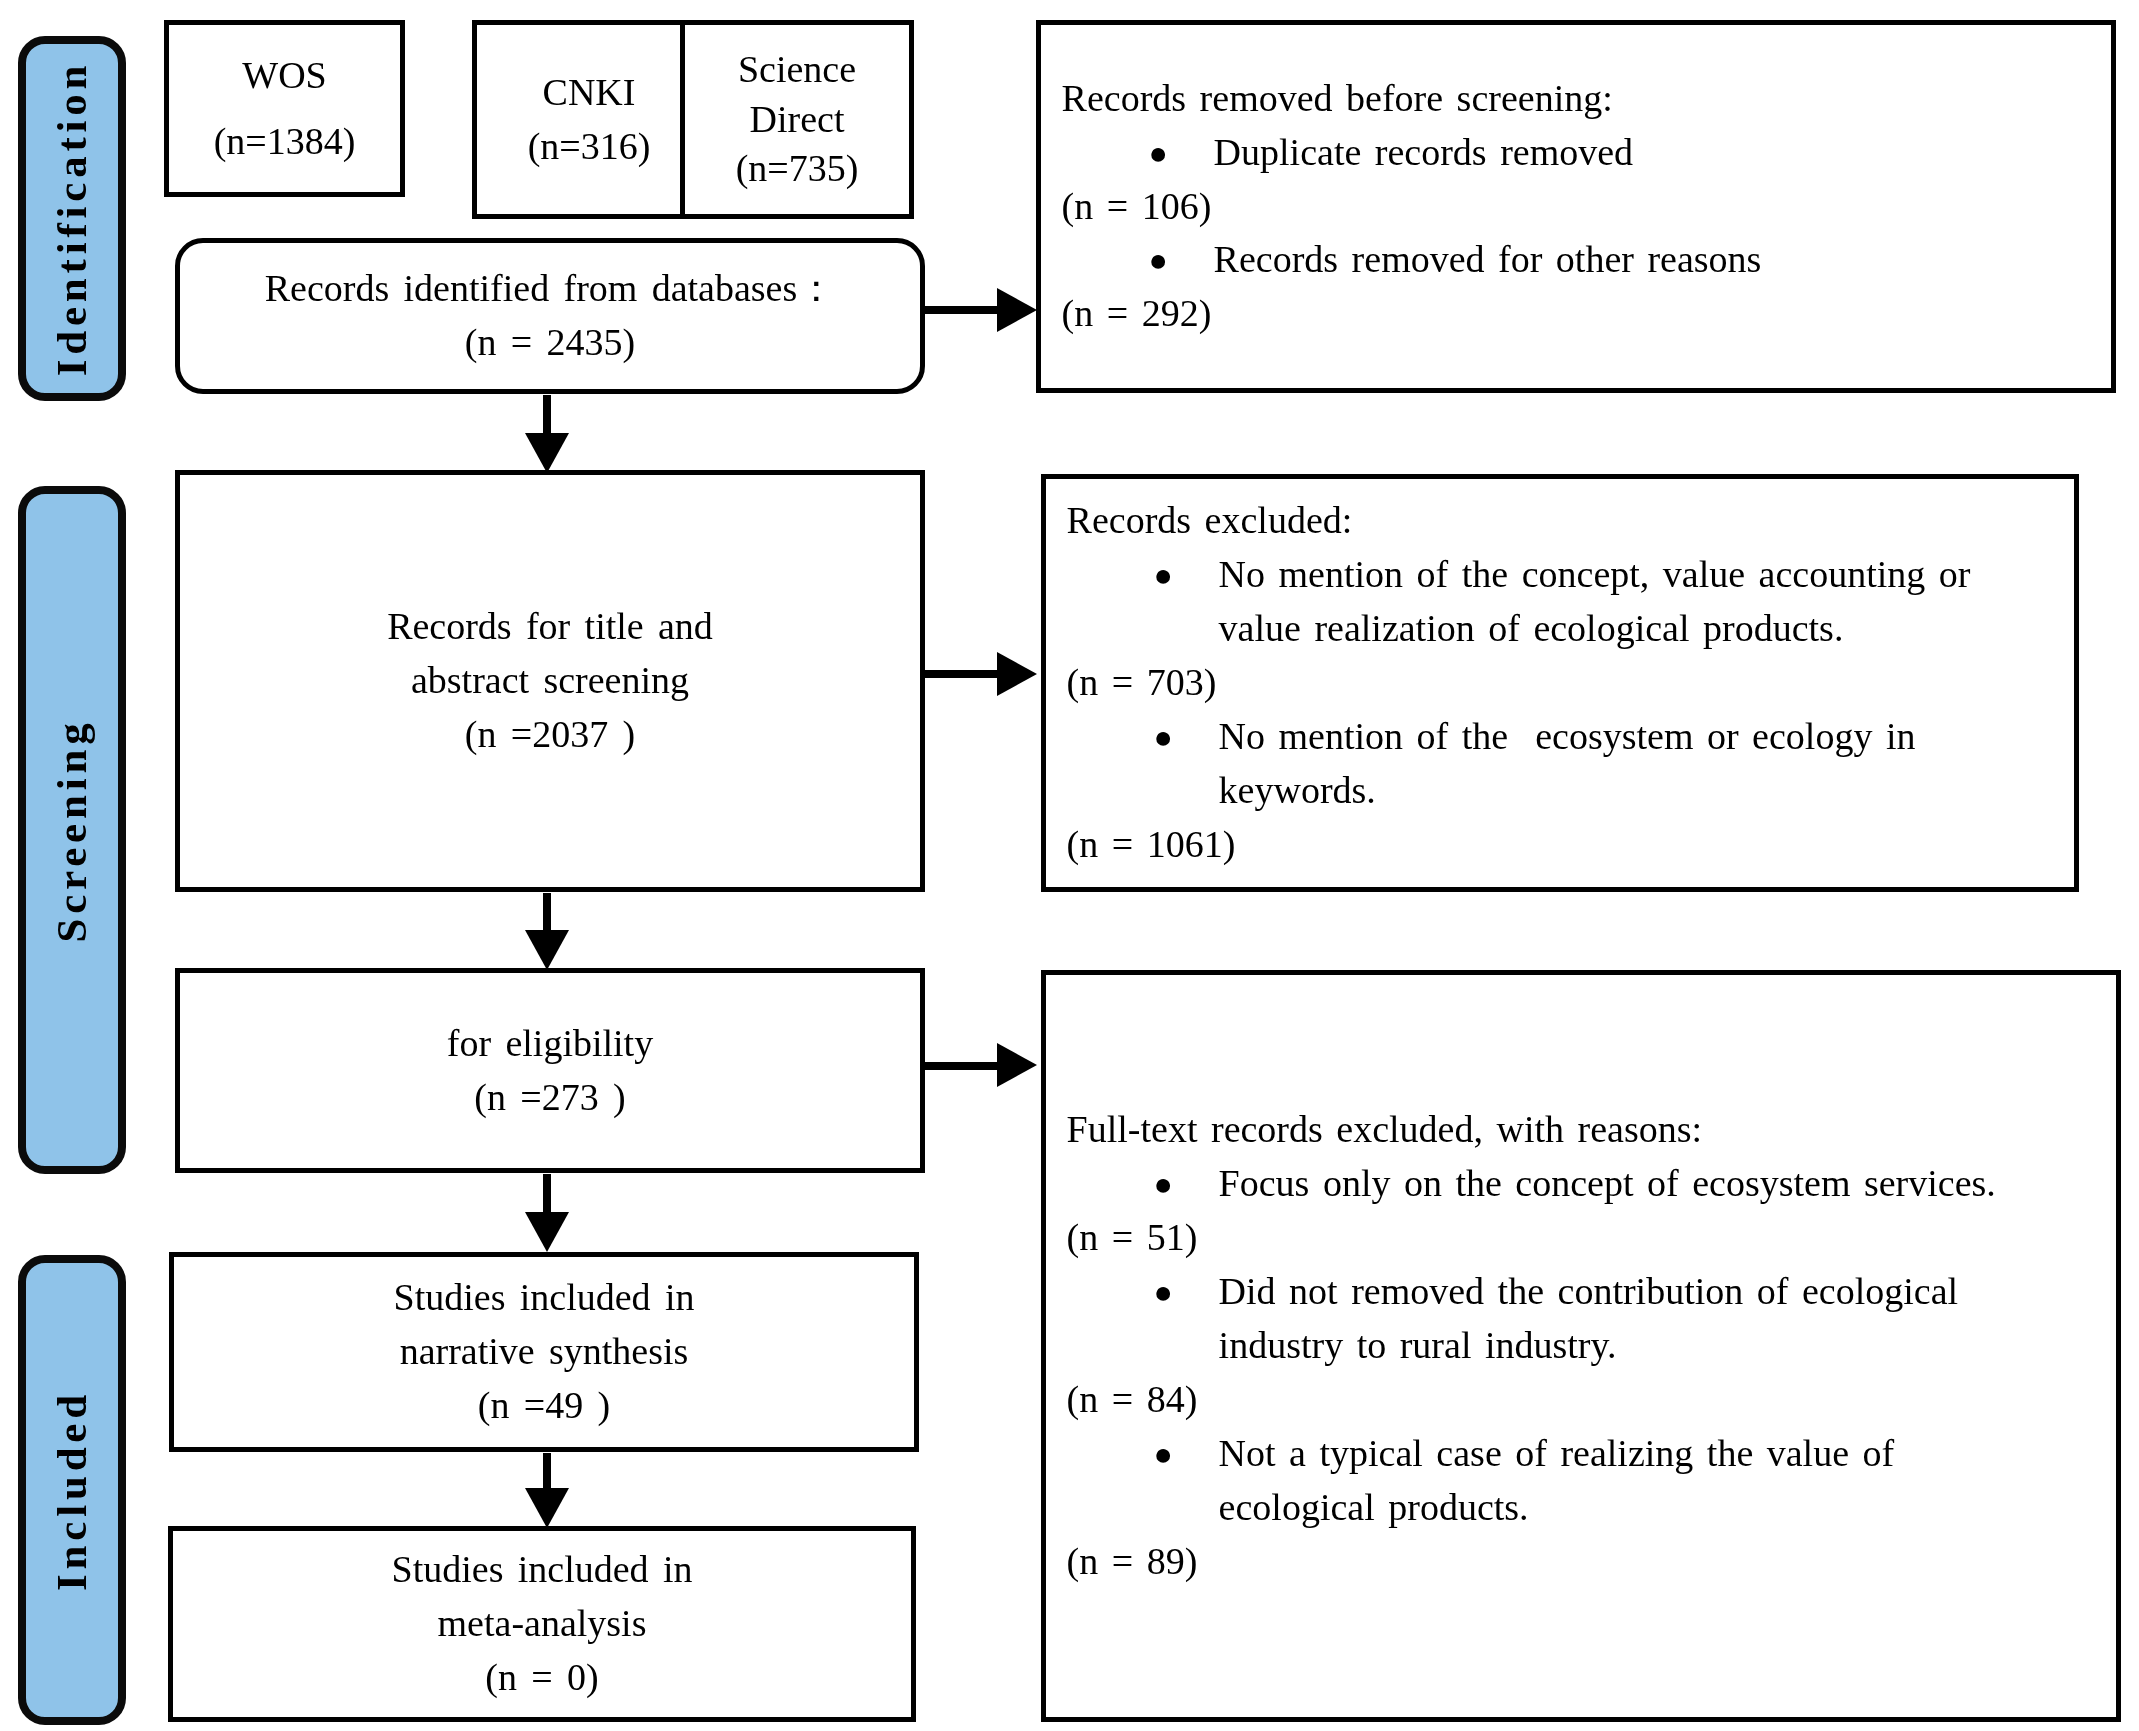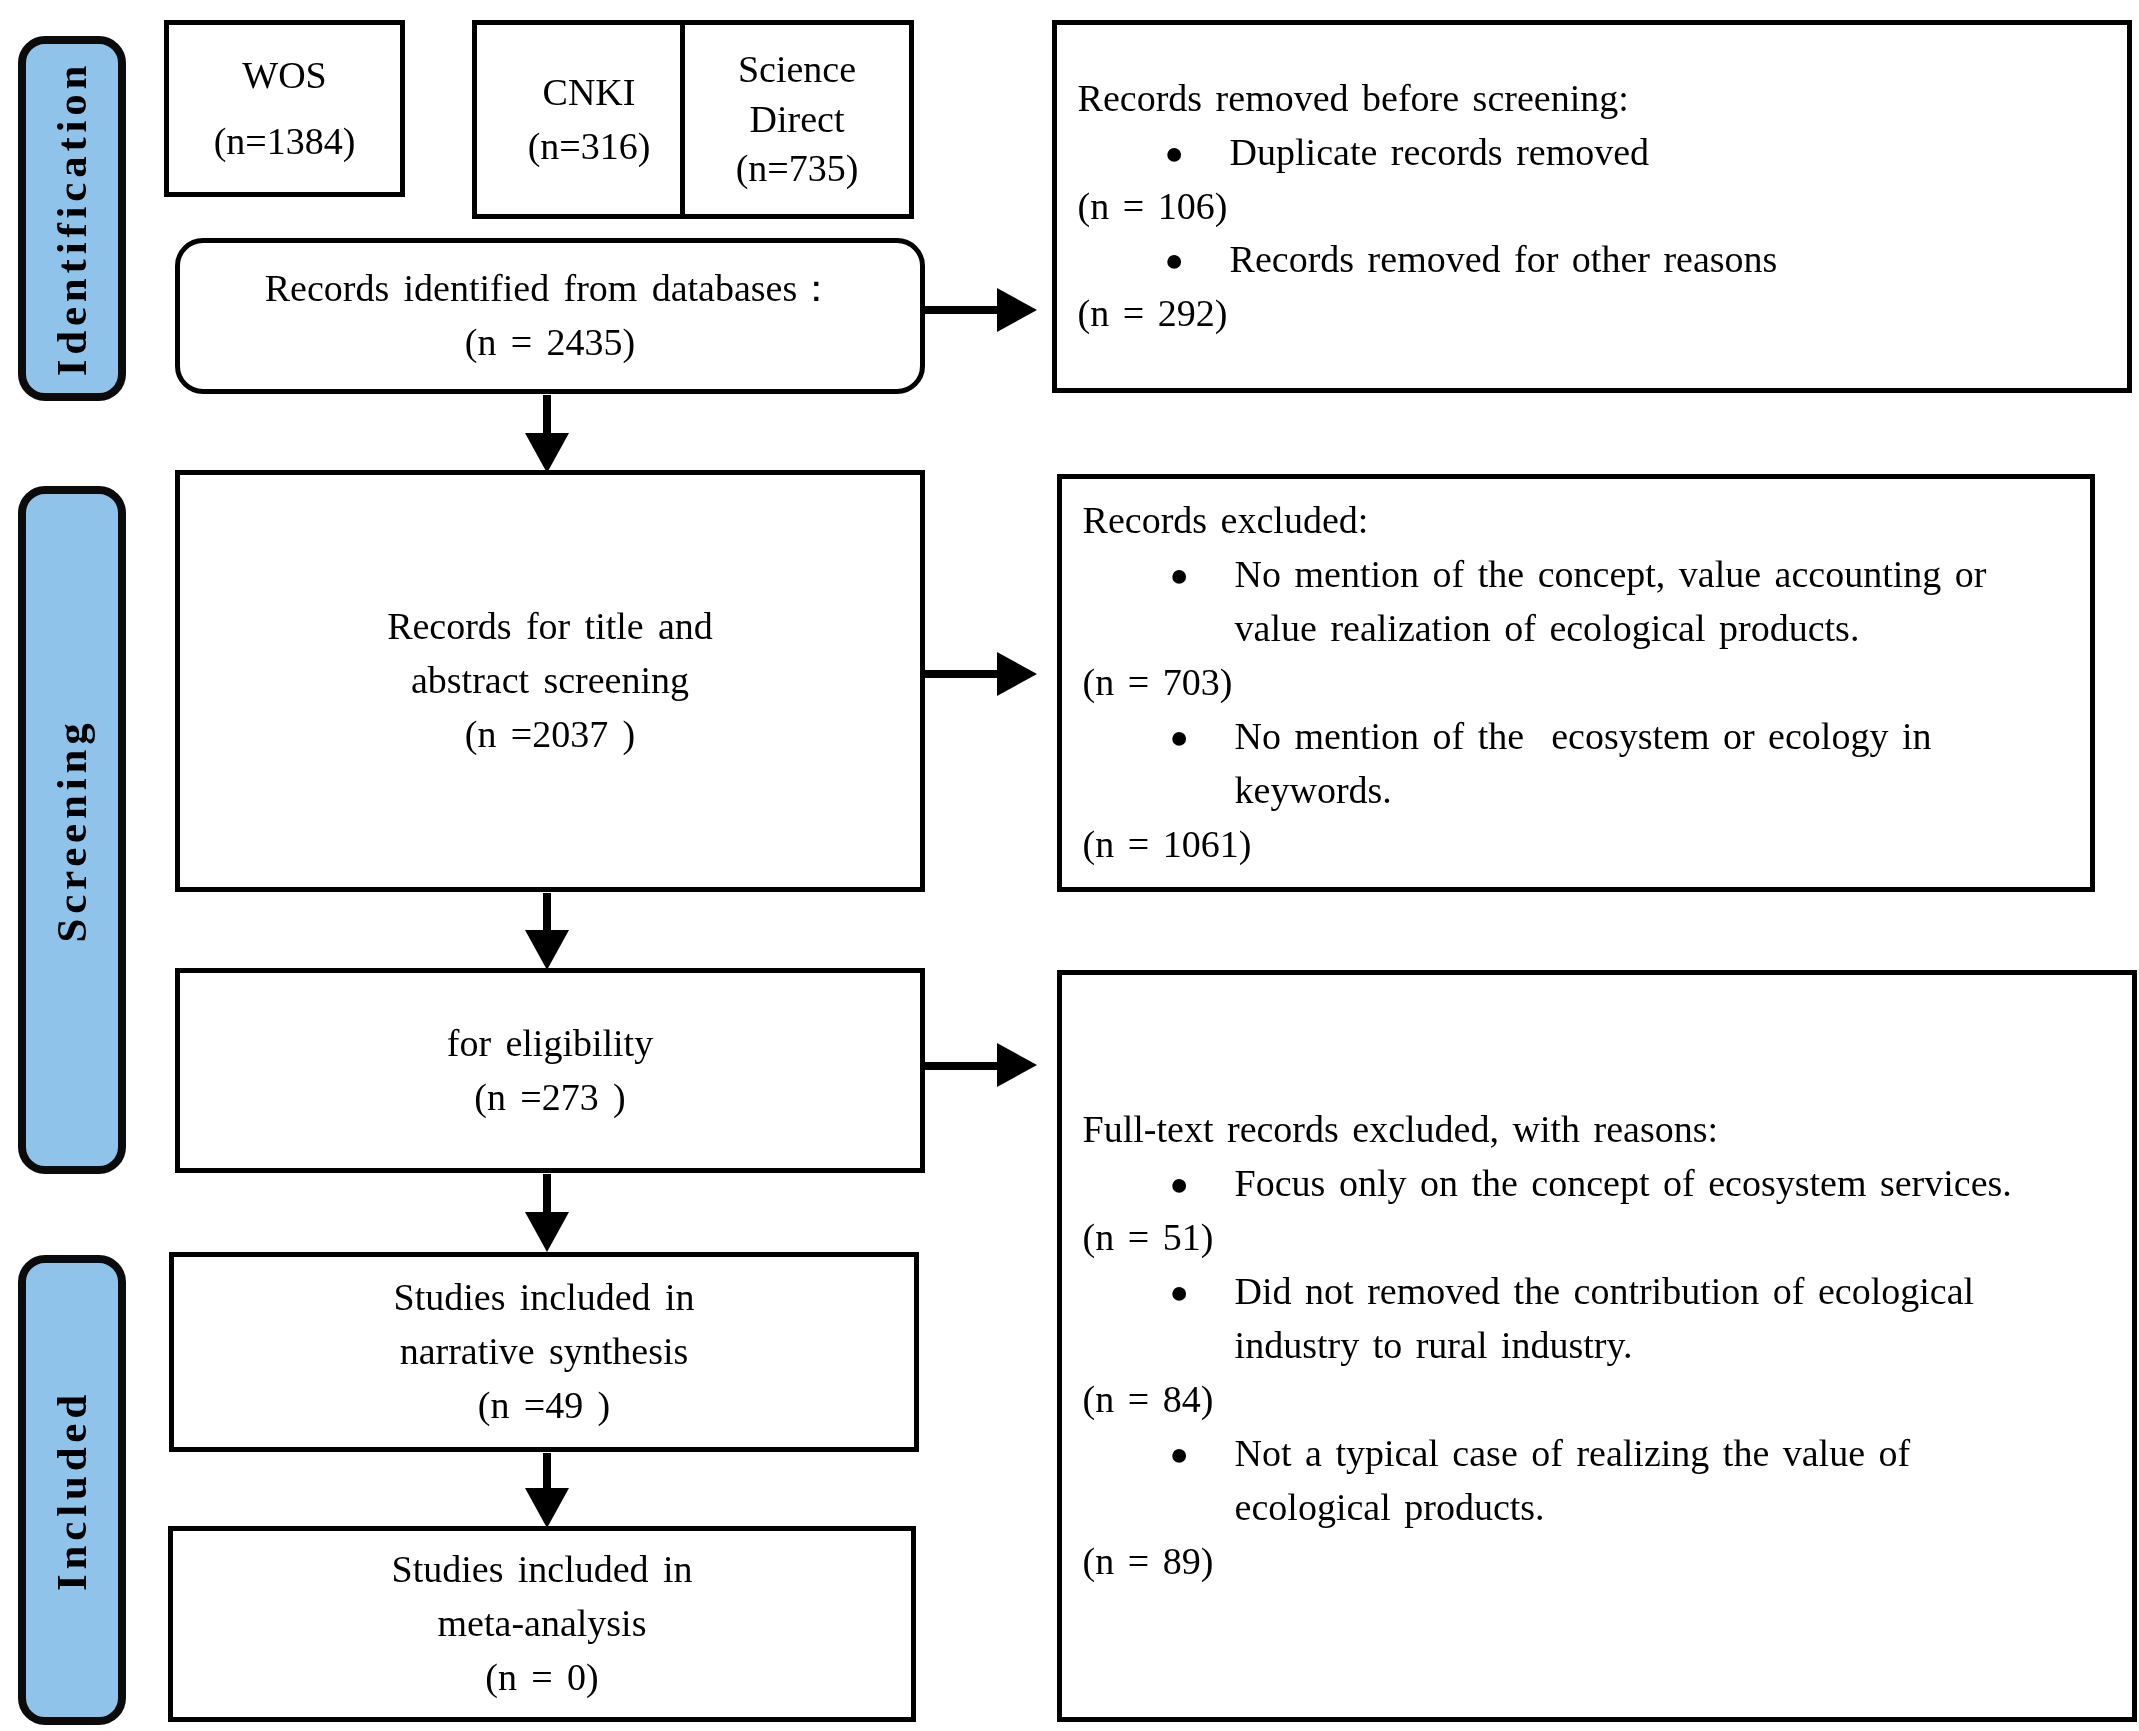--- a/index.html
+++ b/index.html
@@ -54,21 +54,20 @@
     border:5.6px solid #000;
     box-sizing:border-box;
     display:flex;
     flex-direction:column;
     justify-content:center;
     text-align:left;
     font-size:38px;
     line-height:1.42;
     word-spacing:4px;
     padding:22px 32px 22px 20.6px;
-    margin-left:16px;
   }
   .rbox .heading{white-space:pre-wrap;}
   .bullet-row{
     display:flex;
     align-items:flex-start;
     padding-left:87px;
   }
   .bullet-glyph{
     flex:0 0 65px;
     font-size:32px;

